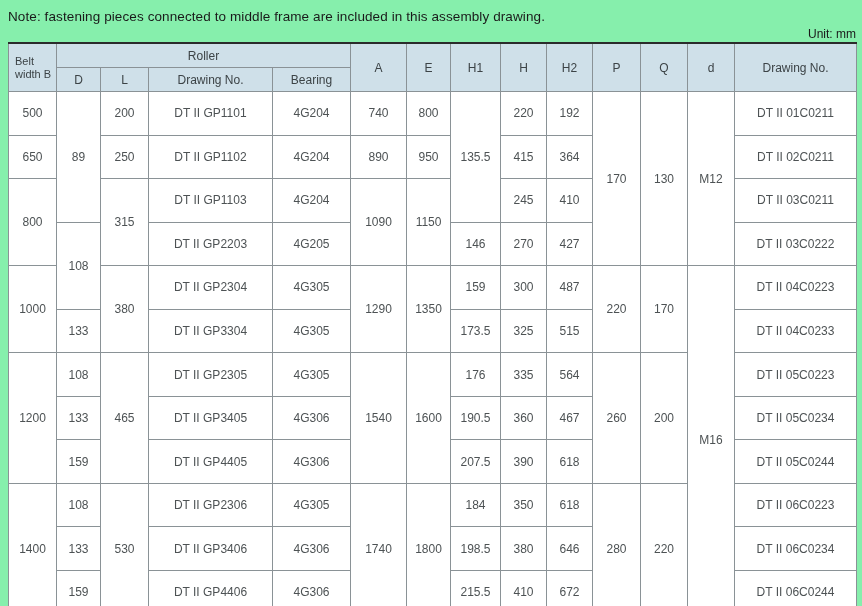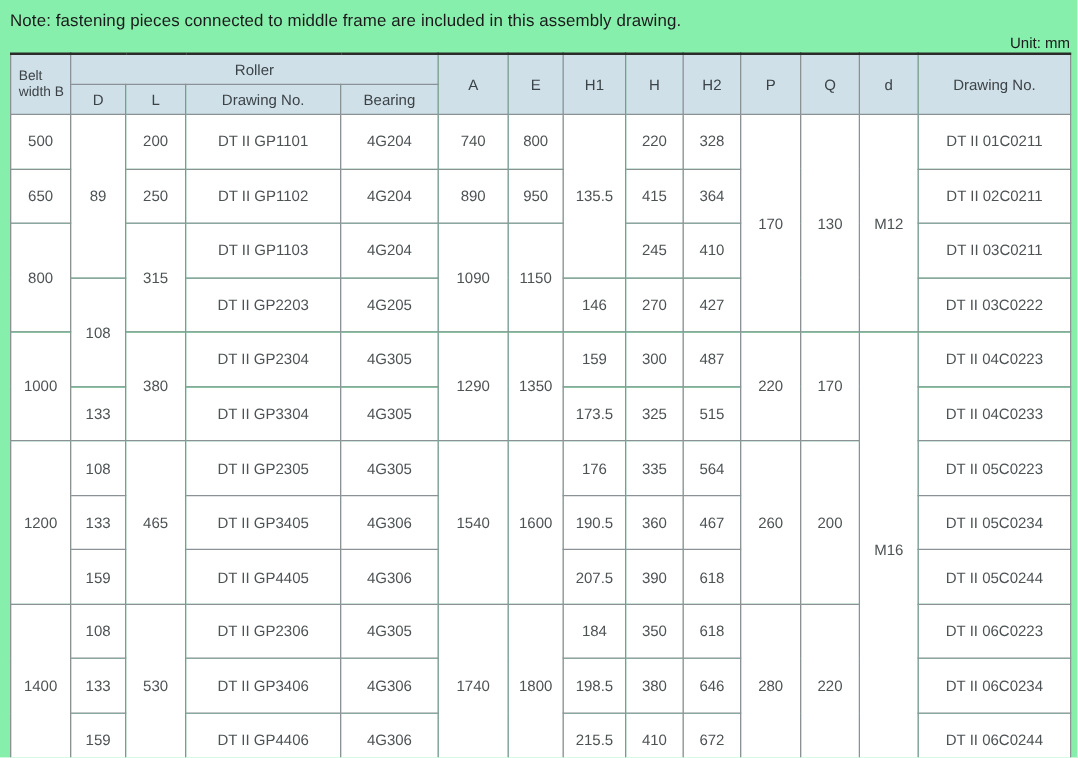--- a/index.html
+++ b/index.html
@@ -117,21 +117,21 @@
         <tr>
           <td>500</td>
           <td rowspan="3">89</td>
           <td>200</td>
           <td>DT II GP1101</td>
           <td>4G204</td>
           <td>740</td>
           <td>800</td>
           <td rowspan="3">135.5</td>
           <td>220</td>
-          <td>328</td>
+          <td>192</td>
           <td rowspan="4">170</td>
           <td rowspan="4">130</td>
           <td rowspan="4">M12</td>
           <td>DT II 01C0211</td>
         </tr>
         <tr>
           <td>650</td>
           <td>250</td>
           <td>DT II GP1102</td>
           <td>4G204</td>

